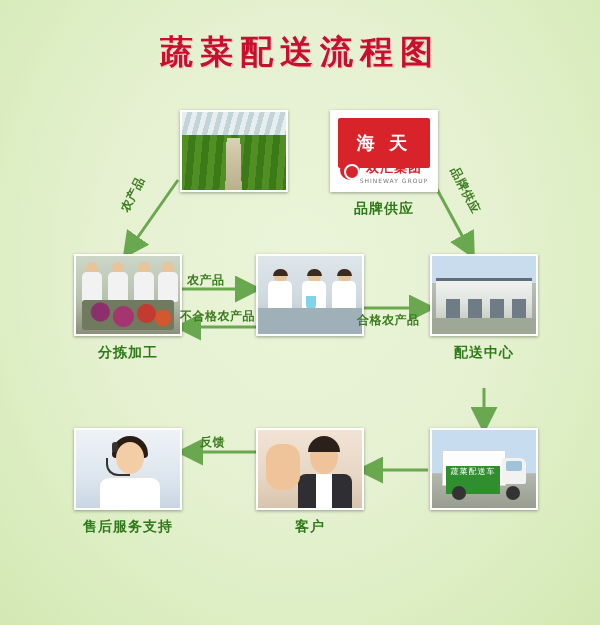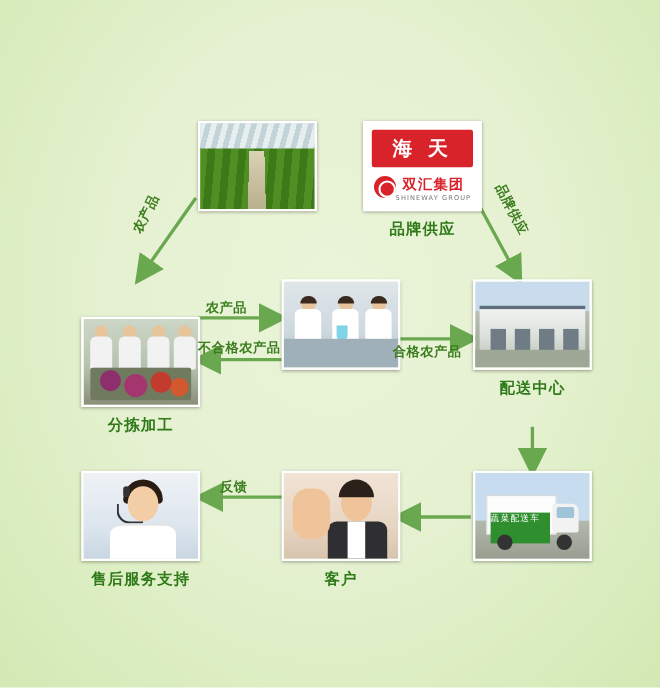--- a/index.html
+++ b/index.html
@@ -81,21 +81,21 @@
   .gh-bg { background: linear-gradient(#cfe3ef 0%, #cfe3ef 28%, #9fbf6a 29%, #6d9b36 100%); }
   .gh-roof { position:absolute; left:0; top:0; width:100%; height:30%;
              background: repeating-linear-gradient(105deg, #e6eef0 0 5px, #c3d4d8 5px 10px); }
   .gh-field { position:absolute; left:0; top:28%; width:100%; height:72%;
               background: repeating-linear-gradient(95deg, #4f8f24 0 7px, #3c7a18 7px 14px); }
   .gh-path { position:absolute; left:42%; top:30%; width:14%; height:70%;
              background: linear-gradient(#d9d2b4, #b8b08c); transform: perspective(40px) rotateX(8deg); }
 
   
   .brand-card { background:#ffffff; }
-  .brand-top { position:absolute; left:6px; top:6px; right:6px; height:34px;
+  .brand-top { position:absolute; left:6px; top:6px; right:6px; height:50px;
                background:#d8232a; border-radius:2px; display:flex; align-items:center; justify-content:center; }
   .brand-top span { color:#fff; font-family:"DejaVu Serif","Liberation Serif",serif; font-weight:bold; font-size:18px; letter-spacing:4px; }
   .brand-bot { position:absolute; left:6px; bottom:6px; right:6px; height:28px; display:flex; align-items:center; justify-content:center; gap:0; }
   .brand-mark { width:20px; height:20px; border-radius:50%; background:#d8232a; position:relative; }
   .brand-mark:after { content:""; position:absolute; left:4px; top:4px; width:12px; height:12px; border-radius:50%; border:2px solid #fff; }
   .brand-bot b { color:#d8232a; font-family:"DejaVu Serif","Liberation Serif",serif; font-size:13px; letter-spacing:1px; }
   .brand-bot i { color:#777; font-style:normal; font-size:6px; letter-spacing:1px; display:block; }
 
   
   .sort-bg { background: linear-gradient(#cdd7c8 0%, #b6c2ad 55%, #8a8f7a 100%); }
@@ -122,21 +122,21 @@
   .wh-bg { background: linear-gradient(#c9dced 0%, #c9dced 34%, #b9bfb4 35%, #9aa291 100%); }
   .wh-building { position:absolute; left:4px; top:22px; right:4px; height:40px;
                  background: linear-gradient(#f0f2f0 0%, #dfe3de 55%, #c7ccc4 100%); border-top:3px solid #5d6d7a; }
   .wh-door { position:absolute; width:14px; height:22px; bottom:0; background:#6f7c86; }
   .wh-ground { position:absolute; left:0; bottom:0; width:100%; height:16px; background:#9fa896; }
 
   
   .tr-bg { background: linear-gradient(#c7dcee 0%, #c7dcee 55%, #b3b9ad 56%, #979e90 100%); }
   .tr-box { position:absolute; left:10px; top:20px; width:62px; height:34px; background:#fdfdfd; border:1px solid #d6d6d6; }
   .tr-banner { position:absolute; left:14px; top:36px; width:54px; height:28px; background:#2f8f2f; color:#fff;
-               font-size:8px; line-height:12px; text-align:left; letter-spacing:1px; }
+               font-size:8px; line-height:12px; text-align:center; letter-spacing:1px; }
   .tr-cab { position:absolute; left:70px; top:28px; width:24px; height:26px; background:#f2f2f2; border-radius:3px 6px 2px 2px; }
   .tr-win { position:absolute; left:74px; top:31px; width:16px; height:10px; background:#9fc3d8; border-radius:2px; }
   .tr-wheel { position:absolute; bottom:8px; width:14px; height:14px; border-radius:50%; background:#333; }
 
   
   .cu-bg { background: linear-gradient(#f1e3d5 0%, #e7d6c4 60%, #d8c4ad 100%); }
   .cu-head { position:absolute; left:52px; top:10px; width:28px; height:34px; border-radius:14px/17px; background:#f0c49a; }
   .cu-hair { position:absolute; left:50px; top:6px; width:32px; height:16px; border-radius:16px 16px 0 0; background:#2b211a; }
   .cu-body { position:absolute; left:40px; top:44px; width:54px; height:34px; background:#2f2f33; border-radius:8px 8px 0 0; }
   .cu-shirt { position:absolute; left:58px; top:44px; width:16px; height:34px; background:#ffffff; }
@@ -149,20 +149,21 @@
   .sv-hair { position:absolute; left:36px; top:6px; width:36px; height:22px; border-radius:18px 18px 4px 4px; background:#2a1c13; }
   .sv-body { position:absolute; left:24px; top:46px; width:60px; height:32px; background:#ffffff; border-radius:10px 10px 0 0; border-top:2px solid #e4e4e4; }
   .sv-mic { position:absolute; left:30px; top:28px; width:22px; height:16px; border-left:2px solid #333; border-bottom:2px solid #333; border-radius:0 0 0 12px; }
   .sv-ear { position:absolute; left:36px; top:12px; width:6px; height:10px; border-radius:3px; background:#333; }
 </style>
 </head>
 <body>
 
 <div id="canvas">
 
+  <div id="title">蔬菜配送流程图</div>
 
   <svg id="arrows" viewBox="0 0 600 625">
     <defs>
       <marker id="ah" markerWidth="9" markerHeight="9" refX="7" refY="4.5" orient="auto">
         <path d="M0,0 L9,4.5 L0,9 z" fill="#6aa84f"></path>
       </marker>
     </defs>
 
     <path d="M178,180 L126,254" stroke="#6aa84f" stroke-width="3" fill="none" marker-end="url(#ah)"></path>
 
@@ -198,21 +199,21 @@
         <div class="brand-mark"></div>
         <div>
           <b>双汇集团</b>
           <i>SHINEWAY GROUP</i>
         </div>
       </div>
     </div>
     <div class="node-label">品牌供应</div>
   </div>
 
-  <div class="node" style="left:74px; top:254px;margin-top:34px;">
+  <div class="node" style="left:74px; top:254px;">
     <div class="thumb sort-bg">
       <div class="worker" style="left:6px;">
           <div class="head"></div>
           <div class="body"></div>
         </div>
       <div class="worker" style="left:32px;">
           <div class="head"></div>
           <div class="body"></div>
         </div>
       <div class="worker" style="left:58px;">

